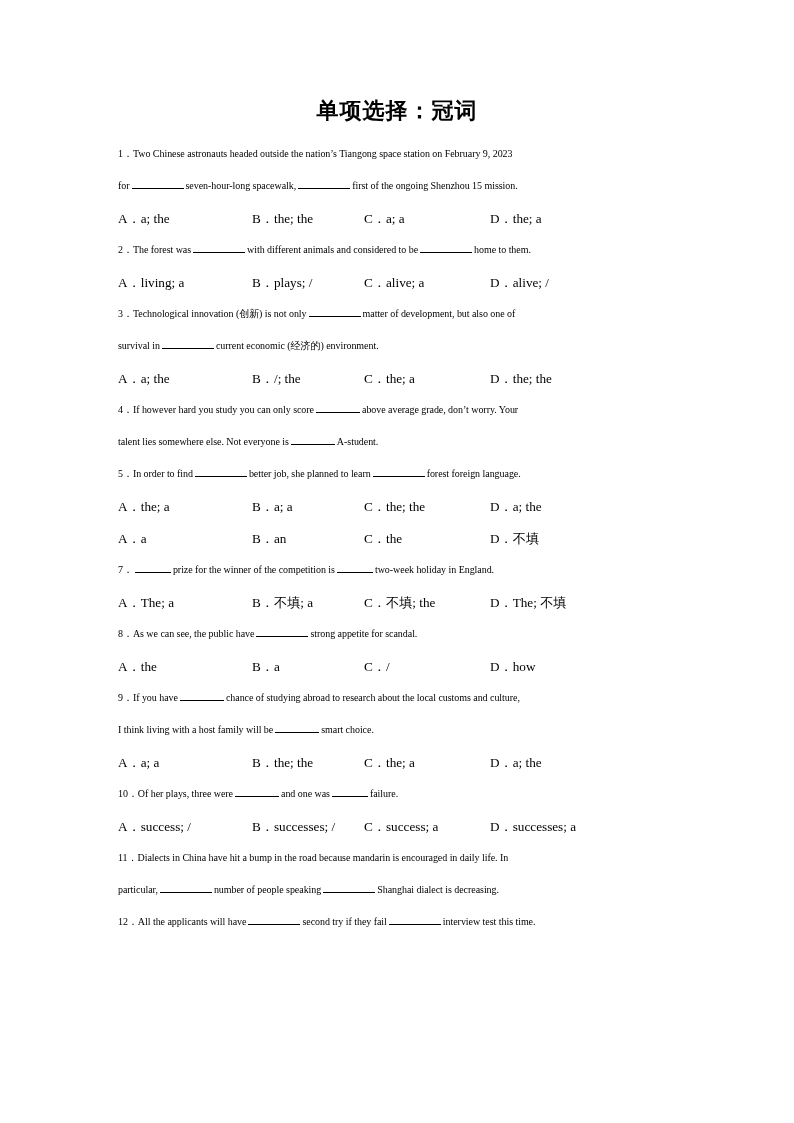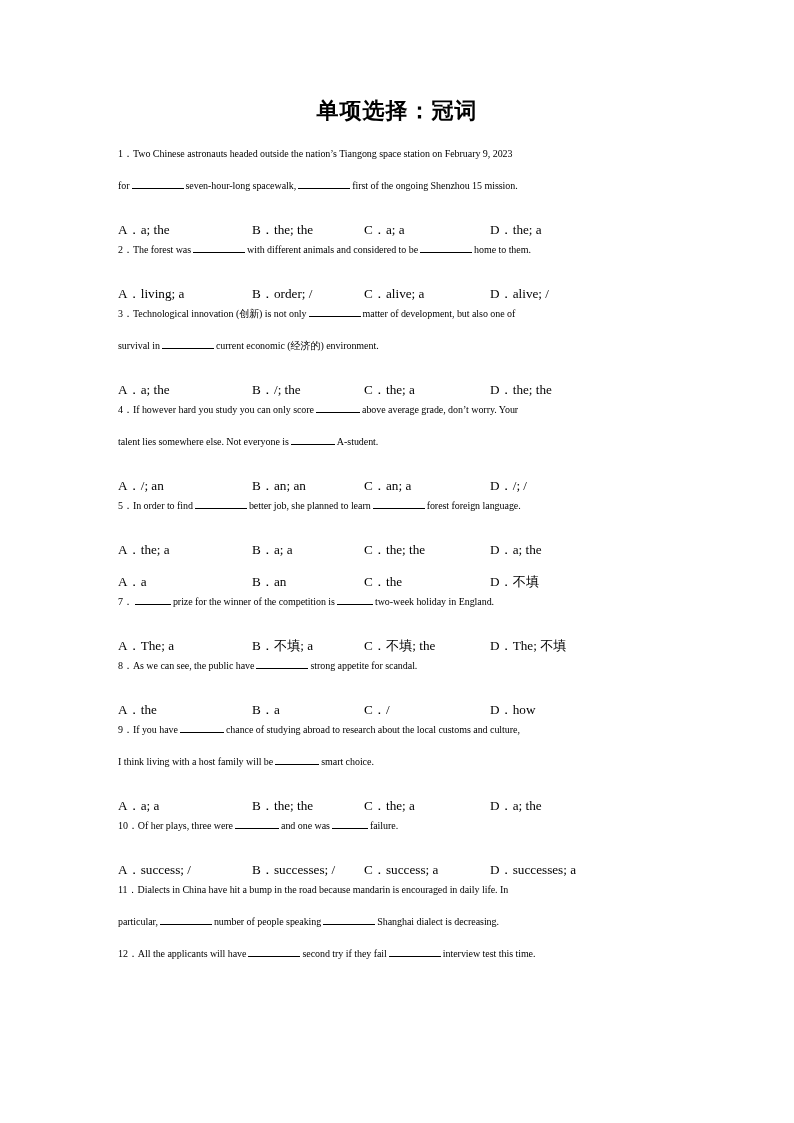--- a/index.html
+++ b/index.html
@@ -50,21 +50,21 @@
   }
   .opts {
     font-size: 13.2px;
     line-height: 32px;
     height: 32px;
     position: relative;
     white-space: nowrap;
   }
   .opt {
     position: absolute;
-    top: 12px;
+    top: 1px;
   }
   .opt-a { left: 0px; }
   .opt-b { left: 126px; margin-left: 8px; }
   .opt-c { left: 246px; }
   .opt-d { left: 372px; }
   .blank {
     display: inline-block;
     border-bottom: 1px solid #000;
     vertical-align: baseline;
     height: 13px;
@@ -89,42 +89,36 @@
     <div class="opts">
       <span class="opt opt-a">A．a; the</span>
       <span class="opt opt-b">B．the; the</span>
       <span class="opt opt-c">C．a; a</span>
       <span class="opt opt-d">D．the; a</span>
     </div>
 
     <div class="line q"><span>2．</span><span>The forest was</span><span class="blank w-long"></span><span>with different animals and considered to be</span><span class="blank w-long"></span><span>home to them.</span></div>
     <div class="opts">
       <span class="opt opt-a">A．living; a</span>
-      <span class="opt opt-b">B．order; /</span>
+      <span class="opt opt-b">B．plays; /</span>
       <span class="opt opt-c">C．alive; a</span>
       <span class="opt opt-d">D．alive; /</span>
     </div>
 
     <div class="line q"><span>3．</span><span>Technological innovation (创新) is not only</span><span class="blank w-long"></span><span>matter of development, but also one of</span></div>
     <div class="line q"><span>survival in</span><span class="blank w-long"></span><span>current economic (经济的) environment.</span></div>
     <div class="opts">
       <span class="opt opt-a">A．a; the</span>
       <span class="opt opt-b">B．/; the</span>
       <span class="opt opt-c">C．the; a</span>
       <span class="opt opt-d">D．the; the</span>
     </div>
 
     <div class="line q"><span>4．</span><span>If however hard you study you can only score</span><span class="blank w-mid"></span><span>above average grade, don’t worry. Your</span></div>
     <div class="line q"><span>talent lies somewhere else. Not everyone is</span><span class="blank w-mid"></span><span>A-student.</span></div>
-    <div class="opts">
-      <span class="opt opt-a">A．/; an</span>
-      <span class="opt opt-b">B．an; an</span>
-      <span class="opt opt-c">C．an; a</span>
-      <span class="opt opt-d">D．/; /</span>
-    </div>
 
     <div class="line q"><span>5．</span><span>In order to find</span><span class="blank w-long"></span><span>better job, she planned to learn</span><span class="blank w-long"></span><span>forest foreign language.</span></div>
     <div class="opts">
       <span class="opt opt-a">A．the; a</span>
       <span class="opt opt-b">B．a; a</span>
       <span class="opt opt-c">C．the; the</span>
       <span class="opt opt-d">D．a; the</span>
     </div>
 
     <div class="opts">

